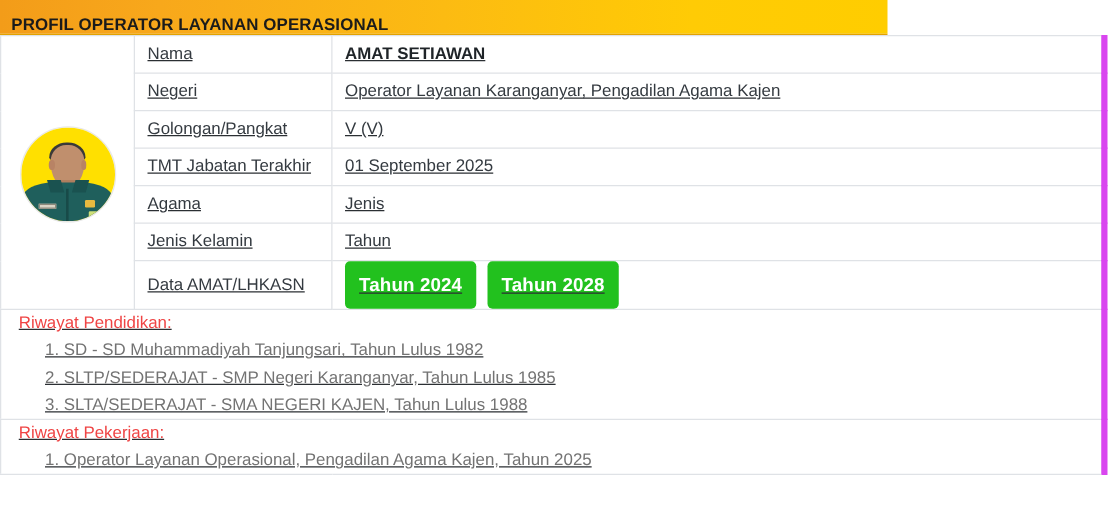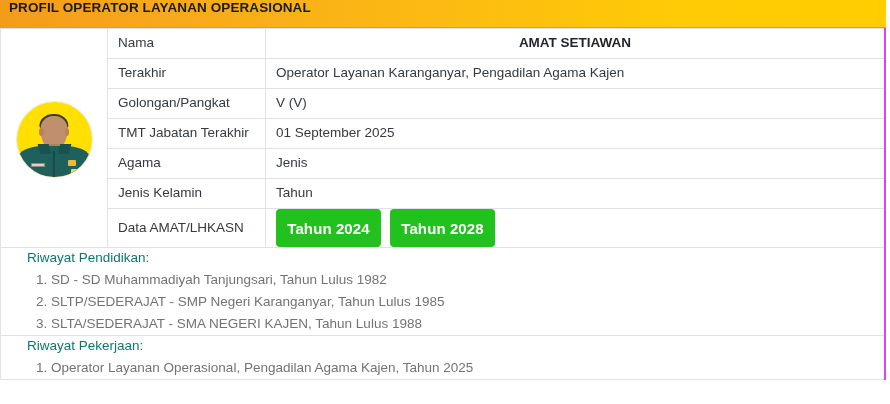--- a/index.html
+++ b/index.html
@@ -21,44 +21,45 @@
     width: 890px;
     height: 404px;
     position: relative;
     background: #ffffff;
     overflow: hidden;
   }
 
   
   .panel-header {
     height: 28px;
-    width: 886px;
+    width: 710px;
     margin: 0 0 0 0;
     background: linear-gradient(to right, #f39c19 0%, #f8a81b 18%, #fcbb12 50%, #ffcb05 78%, #ffcd00 100%);
     display: flex;
-    align-items: flex-start;
+    align-items: flex-end;
     padding-left: 9px;
     border-bottom: 1px solid #e3a200;
   }
   .panel-header-title {
     font-size: 13.5px;
     font-weight: bold;
     letter-spacing: 0.1px;
     color: #1b1b1b;
     white-space: nowrap;
     font-family: "Liberation Sans", sans-serif;
   }
 
   
   .profile-table {
     border-collapse: collapse;
     width: 886px;
     table-layout: fixed;
     border-left: 1px solid #dfe2e6;
-    border-right: 2px solid #d946ef;
+    border-right: 5px solid #d946ef;
+    text-decoration: underline;
   }
   .profile-table td {
     border-top: 1px solid #dfe2e6;
     border-bottom: 1px solid #dfe2e6;
     padding: 0 10px;
     vertical-align: middle;
     font-size: 13.5px;
     color: #343a40;
     line-height: 1.35;
   }
@@ -76,21 +77,20 @@
     border-right: 1px solid #dfe2e6;
     color: #3b4146;
     height: 30px;
   }
   .value-cell {
     color: #343a40;
   }
   .value-cell.strong {
     font-weight: bold;
     color: #1f2428;
-    text-align: center;
   }
   .btn-cell {
     padding-top: 7px;
     padding-bottom: 7px;
   }
   .history-cell {
     padding-top: 7px;
     padding-bottom: 7px;
   }
 
@@ -227,22 +227,22 @@
     border-radius: 4px;
     cursor: pointer;
     font-family: "Liberation Sans", sans-serif;
     letter-spacing: 0.1px;
     white-space: nowrap;
   }
 
   
   .history-title {
     font-size: 13.5px;
-    color: #0f766e;
-    margin: 0 0 1px 16px;
+    color: #ef4444;
+    margin: 0 0 1px 4px;
     line-height: 1.5;
   }
   .history-list {
     list-style: none;
     margin: 0;
     padding: 0 0 0 25px;
   }
   .history-list li {
     font-size: 13.5px;
     color: #737373;
@@ -277,21 +277,21 @@
               <div class="av-tag"></div>
               <div class="av-badge"></div>
               <div class="av-badge2"></div>
             </div>
           </div>
         </td>
         <td class="label-cell">Nama</td>
         <td class="value-cell strong">AMAT SETIAWAN</td>
       </tr>
       <tr>
-        <td class="label-cell">Terakhir</td>
+        <td class="label-cell">Negeri</td>
         <td class="value-cell">Operator Layanan Karanganyar, Pengadilan Agama Kajen</td>
       </tr>
       <tr>
         <td class="label-cell">Golongan/Pangkat</td>
         <td class="value-cell">V (V)</td>
       </tr>
       <tr>
         <td class="label-cell">TMT Jabatan Terakhir</td>
         <td class="value-cell">01 September 2025</td>
       </tr>

